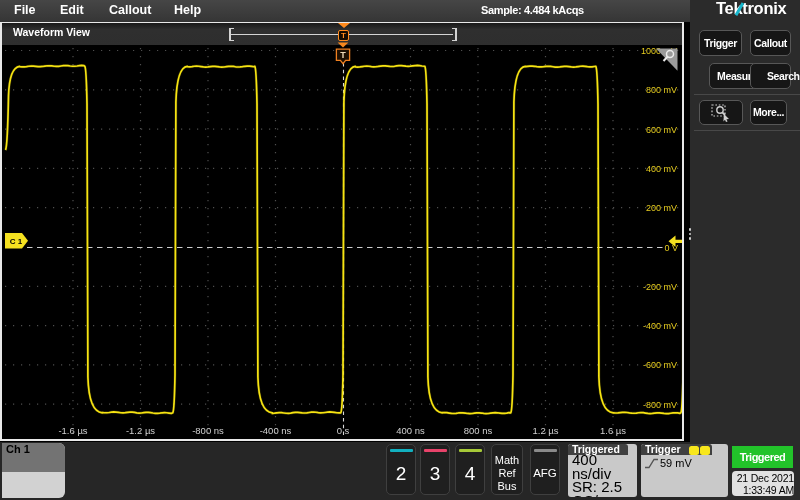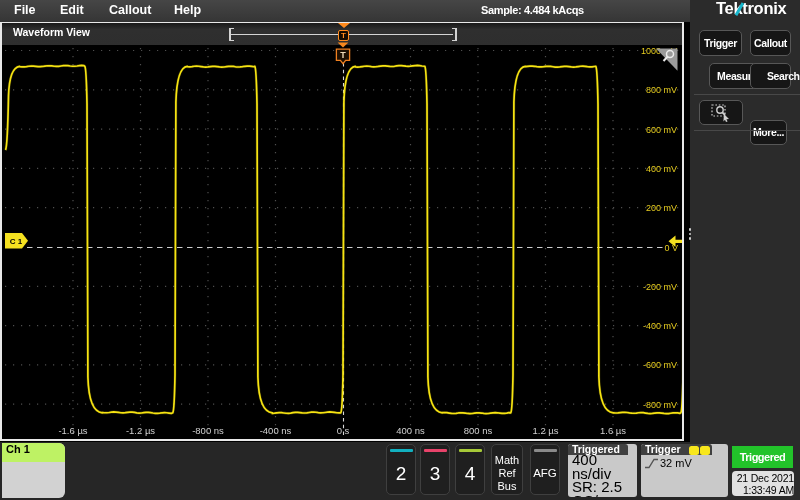--- a/index.html
+++ b/index.html
@@ -46,21 +46,21 @@
   <div class="rbtn" style="left:60px; top:63px; width:41px; height:26px; line-height:24px;padding-left:16px;">Search</div>
   <div class="rsep" style="top:94px;"></div>
   <div class="rbtn" style="left:9px;  top:100px; width:44px; height:25px;">
     <svg width="22" height="19" viewBox="0 0 22 19" style="margin-top:2px;">
       <rect x="2" y="2" width="13" height="11" fill="none" stroke="#cfcfcf" stroke-width="1.2" stroke-dasharray="1.6 1.8"></rect>
       <circle cx="10" cy="7" r="3.2" fill="none" stroke="#cfcfcf" stroke-width="1.4"></circle>
       <line x1="12.3" y1="9.3" x2="15" y2="12" stroke="#cfcfcf" stroke-width="1.8"></line>
       <path d="M14 11 L19 16 L16.4 16.2 L17.6 18.6 L16 19 L15 16.8 L13.4 18.4 Z" fill="#cfcfcf"></path>
     </svg>
   </div>
-  <div class="rbtn" style="left:60px; top:100px; width:37px; height:25px; line-height:23px;margin-top:20px;">More...</div>
+  <div class="rbtn" style="left:60px; top:100px; width:37px; height:25px; line-height:23px;">More...</div>
   <div class="rsep" style="top:130px;"></div>
 
   <div class="abs" style="left:-1.5px; top:228px; width:2.5px; height:2.5px; border-radius:50%; background:#d0d0d0;"></div>
   <div class="abs" style="left:-1.5px; top:232.5px; width:2.5px; height:2.5px; border-radius:50%; background:#d0d0d0;"></div>
   <div class="abs" style="left:-1.5px; top:237px; width:2.5px; height:2.5px; border-radius:50%; background:#d0d0d0;"></div>
 </div>
 
 <div class="abs" id="wavepanel">
   <div id="waveheader">
     <div id="wavetitle">Waveform View</div>
@@ -140,21 +140,21 @@
     <text x="14" y="204" font-size="8" font-weight="bold" fill="#000" text-anchor="middle" font-family="Liberation Sans, sans-serif">C 1</text>
 
     <path d="M666.5 201.3 L673.5 195.6 V199.8 H680 V202.9 H673.5 V207 Z" fill="#f5e120"></path>
   </g>
   </svg>
 </div>
 
 <div class="abs" id="bottombar">
 
   <div class="abs" style="left:2px; top:1px; width:63px; height:55px; background:#d2d2d2; border-radius:0 6px 6px 0; overflow:hidden;">
-    <div style="background:#bef264; height:19px; font-size:11px; font-weight:bold; color:#000; padding-left:4px; line-height:13px;">Ch 1</div>
+    <div style="background:#737373; height:29px; font-size:11px; font-weight:bold; color:#000; padding-left:4px; line-height:13px;">Ch 1</div>
   </div>
 
   <div class="chbtn" style="left:386px; width:30px;">
       <div class="chline" style="background:#12b0bf;"></div>
       <div class="chnum">2</div>
     </div>
   <div class="chbtn" style="left:420px; width:30px;">
       <div class="chline" style="background:#e8436a;"></div>
       <div class="chnum">3</div>
     </div>
@@ -173,18 +173,18 @@
     <div class="paneltext" style="position:absolute; left:4px; top:9px; font-size:15px; line-height:13.7px;">400 ns/div<br>SR: 2.5 GS/s<br>RL: 10 kpts</div>
   </div>
 
   <div class="abs" style="left:641px; top:2px; width:87px; height:53px; background:#c9c9c9; border-radius:3px; overflow:hidden;">
     <div style="position:absolute; left:0; top:0; width:71px; height:11px; background:#404040; color:#fff; font-size:10.5px; font-weight:bold; padding-left:4px; line-height:11px; border-radius:0 3px 0 0;">Trigger</div>
     <div style="position:absolute; left:48px; top:1.5px; width:10px; height:9px; background:#f8e71c; border-radius:2.5px;"></div>
     <div style="position:absolute; left:59px; top:1.5px; width:10px; height:9px; background:#f8e71c; border-radius:2.5px;"></div>
     <svg style="position:absolute; left:4px; top:14px;" width="14" height="11" viewBox="0 0 14 11">
       <path d="M0 9.5 H4 L9 1.5 H13" fill="none" stroke="#555" stroke-width="1.4"></path>
     </svg>
-    <div class="paneltext" style="position:absolute; left:19px; top:13px;">32 mV</div>
+    <div class="paneltext" style="position:absolute; left:19px; top:13px;">59 mV</div>
   </div>
 </div>
 
 <div class="abs" style="left:732px; top:446px; width:61px; height:22px; background:#22c32a; border-radius:0; color:#fff; font-size:11px; font-weight:bold; letter-spacing:-0.5px; text-align:center; line-height:22px;">Triggered</div>
 <div class="abs" style="left:732px; top:471px; width:62px; height:25px; background:#e2e2e2; border-radius:4px; color:#000; font-size:10.5px; letter-spacing:-0.2px; text-align:right; line-height:12.2px; padding-top:1px; white-space:nowrap;">21 Dec 2021<br>1:33:49 AM</div>
 
 </body></html>

